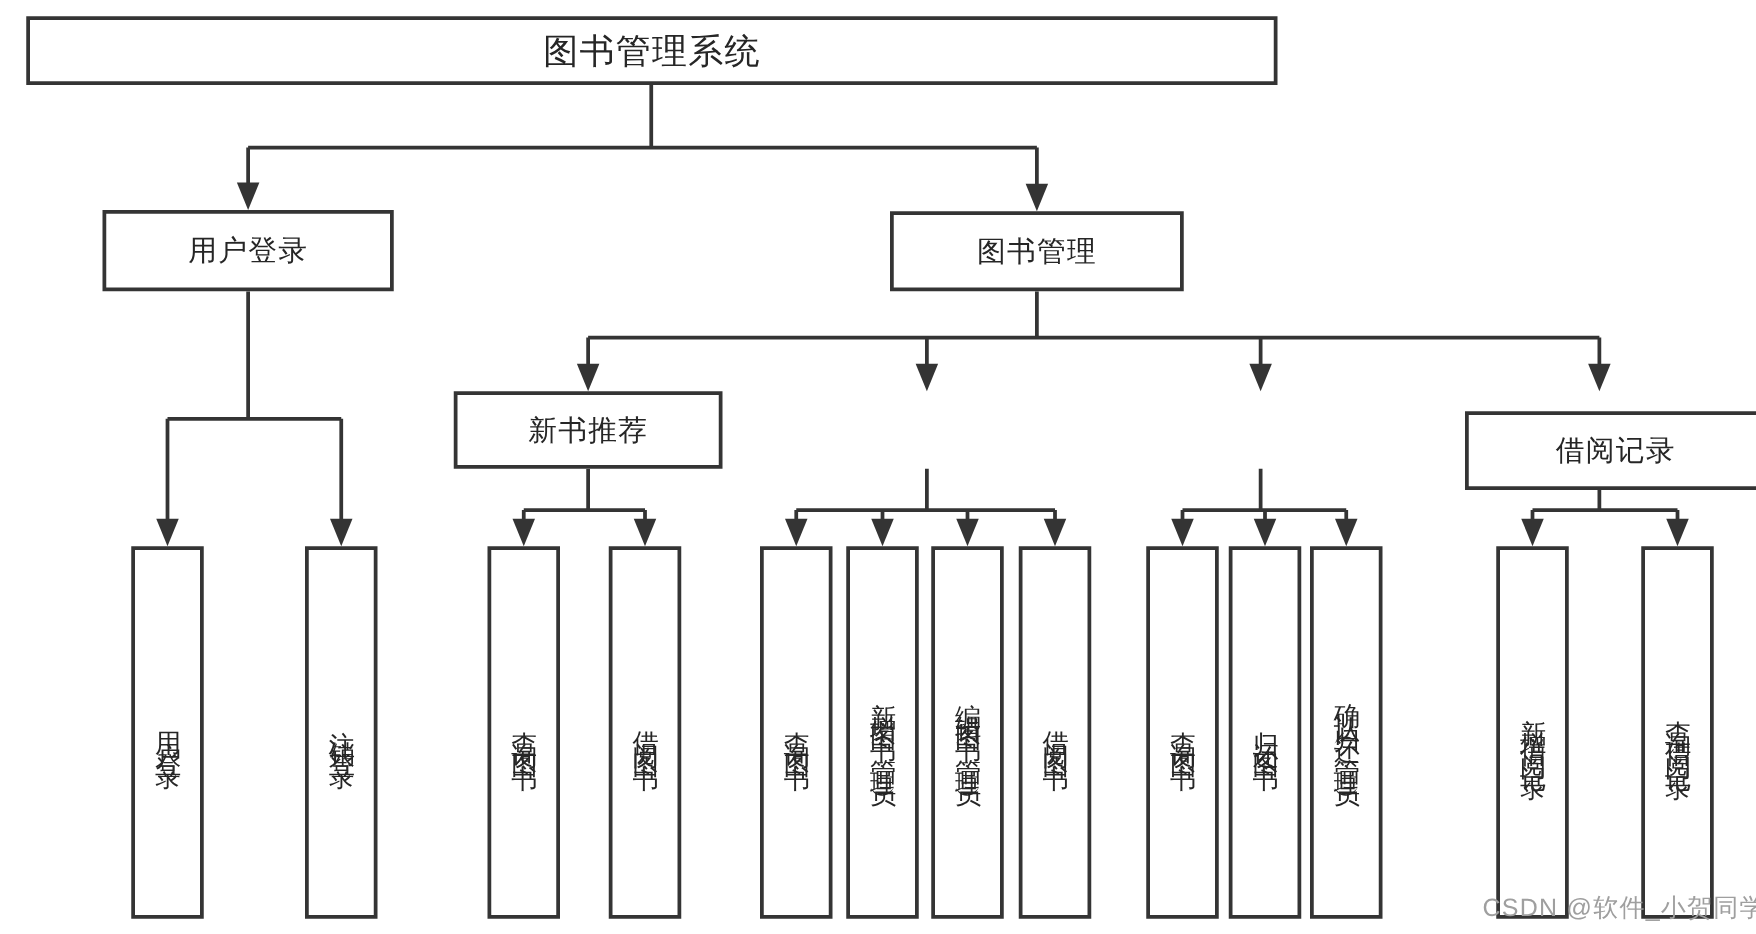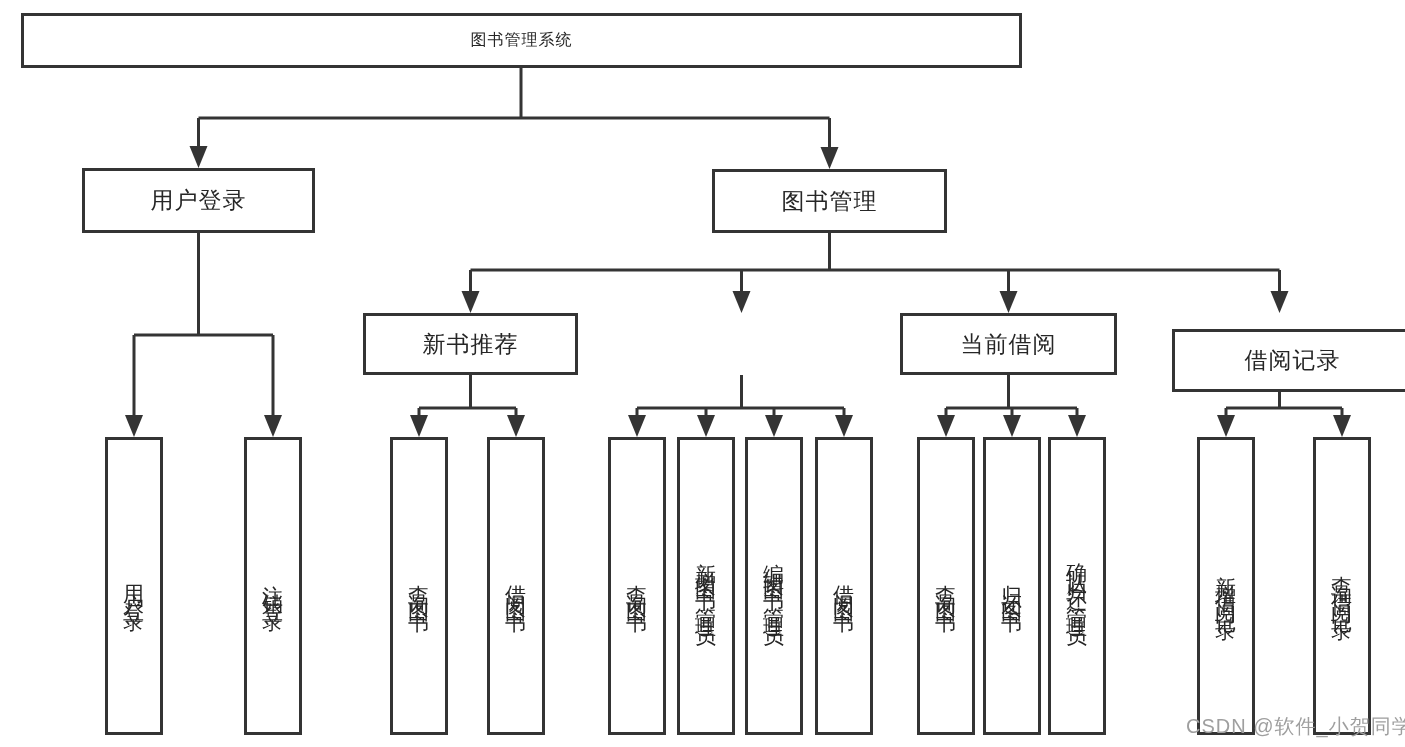--- a/index.html
+++ b/index.html
@@ -17,21 +17,21 @@
   .node {
     position:absolute;
     box-sizing:border-box;
     background:#ffffff;
     border:3px solid #343434;
     display:flex; align-items:center; justify-content:center;
     color:#262626;
     z-index:2;
   }
   .node.h { font-size:23px; letter-spacing:1px; }
-  .node.root { font-size:16px; }
+  .node.root { font-size:28px; }
   .node.v { width:58px; height:298px; font-size:21px; }
   .vtext {
     writing-mode:vertical-rl;
     text-orientation:mixed;
     letter-spacing:9px;
     line-height:1;
     white-space:nowrap;
   }
   .watermark {
     position:absolute;
@@ -95,23 +95,20 @@
   <div class="node h" style="left:82px; top:168px; width:233px; height:65px;">
     <span>用户登录</span>
   </div>
   <div class="node h" style="left:712px; top:169px; width:235px; height:64px;">
     <span>图书管理</span>
   </div>
 
   <div class="node h" style="left:363px; top:313px; width:215px; height:62px;">
     <span>新书推荐</span>
   </div>
-  <div class="node h" style="left:900px; top:313px; width:217px; height:62px;">
-    <span>当前借阅</span>
-  </div>
   <div class="node h" style="left:1172px; top:329px; width:241px; height:63px;">
     <span>借阅记录</span>
   </div>
 
   <div class="node v" style="left:105px; top:437px;">
     <span class="vtext">用户登录</span>
   </div>
   <div class="node v" style="left:244px; top:437px;">
     <span class="vtext">注销登录</span>
   </div>

